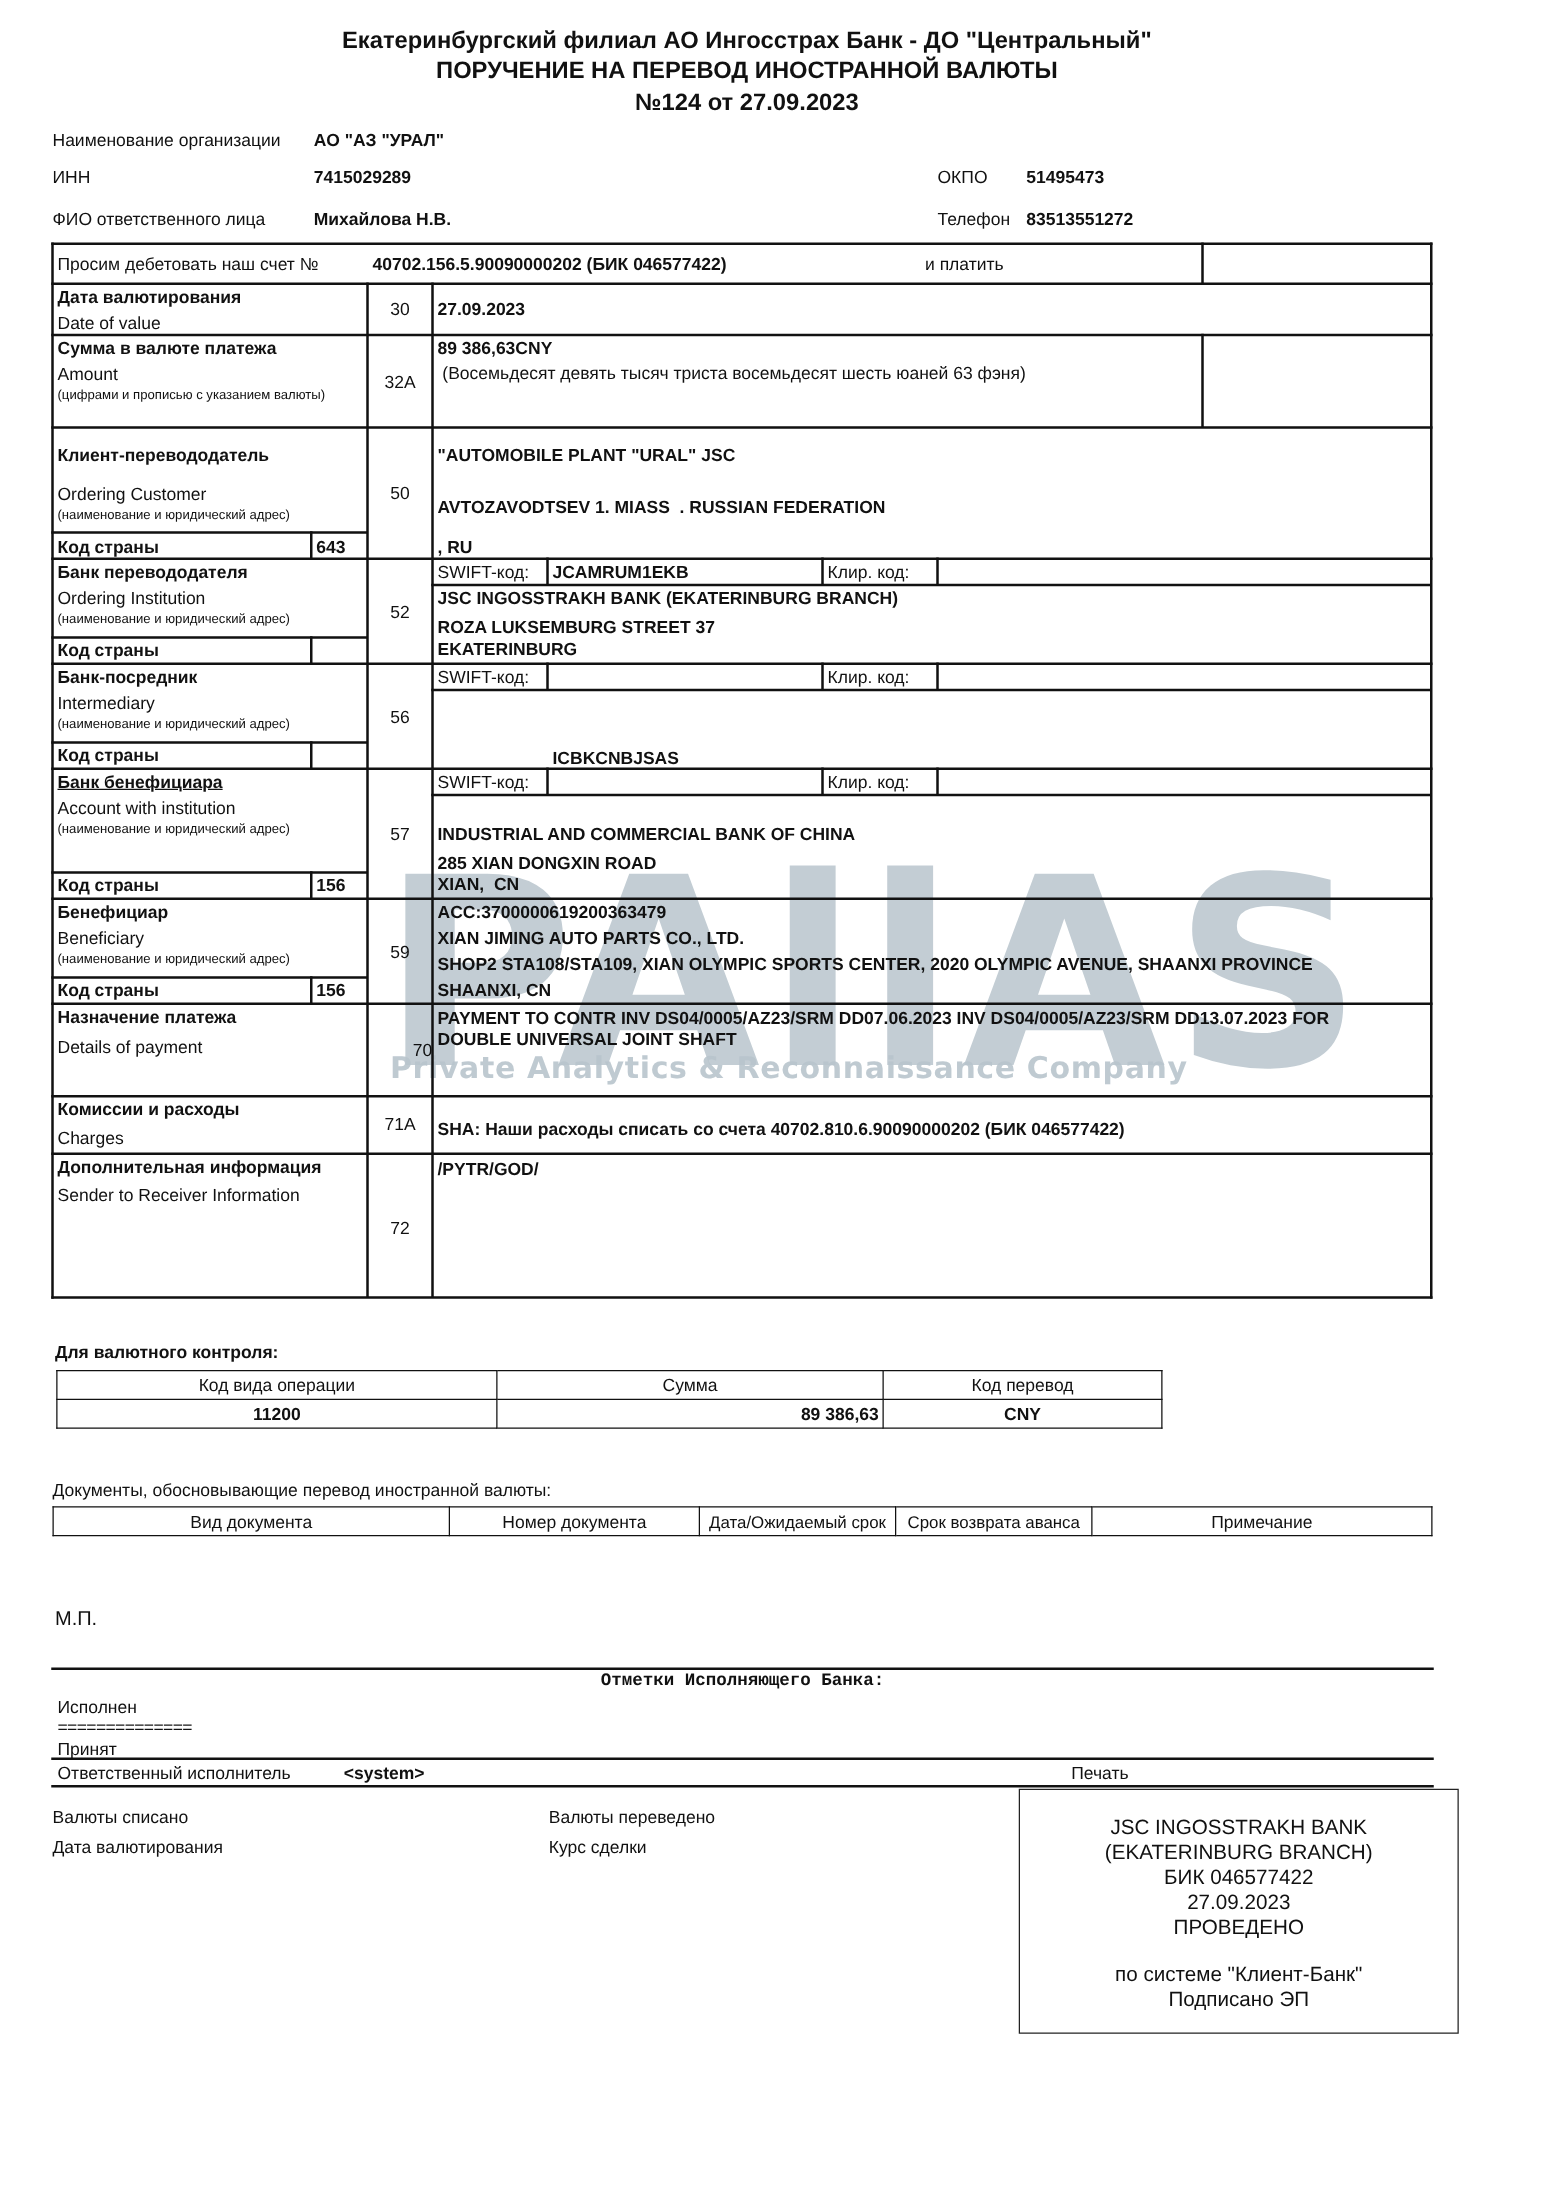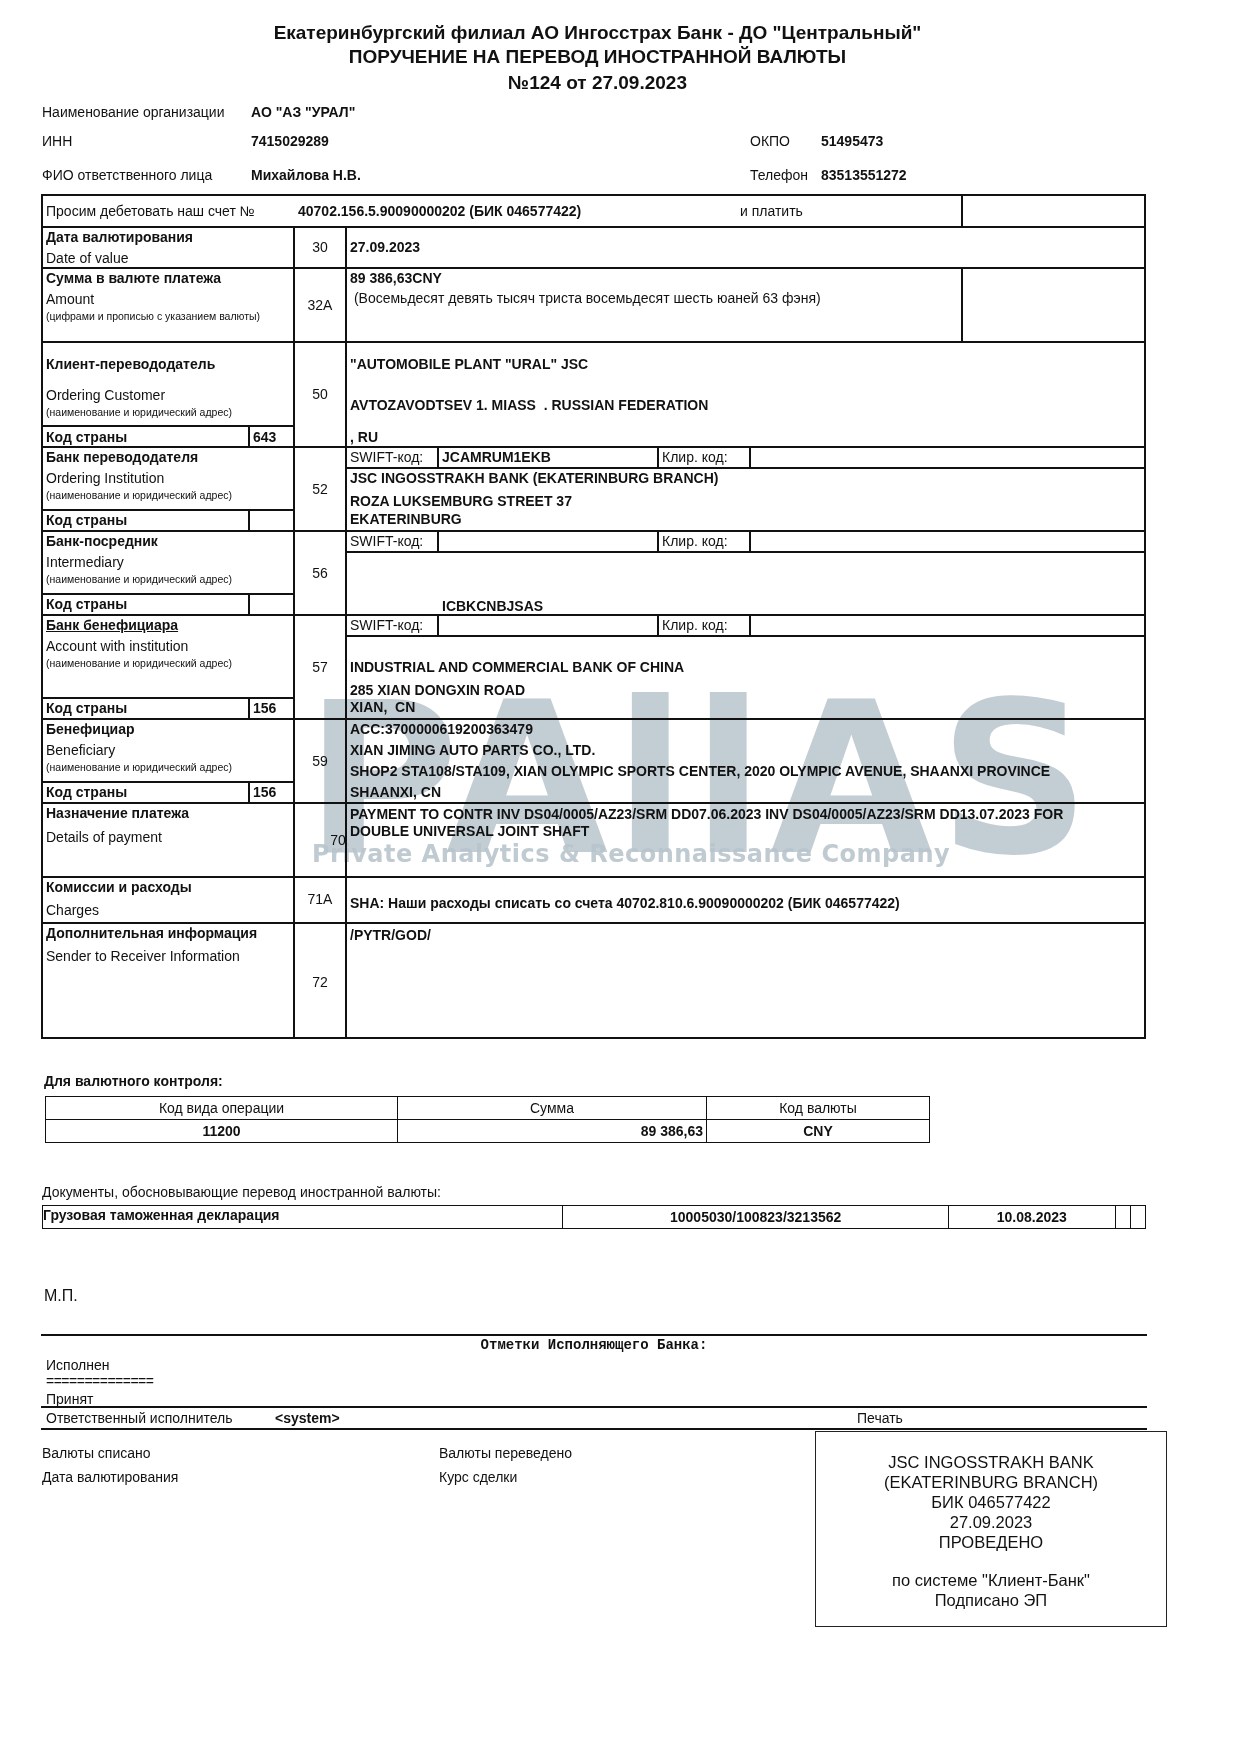--- a/index.html
+++ b/index.html
@@ -182,39 +182,39 @@
 <div class="abs t14" style="left:46px; top:948px;">Sender to Receiver Information</div>
 <div class="abs t14 center" style="left:295px; width:50px; top:974px;">72</div>
 <div class="abs t14 b" style="left:350px; top:927px;">/PYTR/GOD/</div>
 
 <div class="abs t14 b" style="left:44px; top:1073px;">Для валютного контроля:</div>
 <table class="grid" style="left:45px; top:1096px; width:885px;">
   <tbody>
       <tr>
     <td class="center" style="width:345px;">Код вида операции</td>
     <td class="center" style="width:302px;">Сумма</td>
-    <td class="center">Код валюты</td>
+    <td class="center">Код перевод</td>
   </tr>
   <tr>
     <td class="center b">11200</td>
     <td class="b" style="text-align:right;">89 386,63</td>
     <td class="center b">CNY</td>
   </tr>
 </tbody>
   </table>
 
 <div class="abs t14" style="left:42px; top:1184px;">Документы, обосновывающие перевод иностранной валюты:</div>
 <table class="grid" style="left:42px; top:1205px; width:1104px;">
   <tbody>
-  <tr>
-    <td class="b" style="padding-left:0; vertical-align:top;">Грузовая таможенная декларация</td>
-    <td class="center b">10005030/100823/3213562</td>
-    <td class="center b">10.08.2023</td>
-    <td></td>
-    <td></td>
+      <tr>
+    <td class="center" style="width:310px;">Вид документа</td>
+    <td class="center" style="width:193px;">Номер документа</td>
+    <td class="center" style="width:150px; white-space:nowrap; font-size:13.5px;">Дата/Ожидаемый срок</td>
+    <td class="center" style="width:150px; white-space:nowrap; font-size:13.5px;">Срок возврата аванса</td>
+    <td class="center">Примечание</td>
   </tr>
 </tbody>
   </table>
 
 <div class="abs" style="left:44px; top:1287px; font-size:16px;">М.П.</div>
 
 <div class="line" style="left:41px; top:1334px; width:1106px; height:1.5px;"></div>
 <div class="abs t14 b center" style="left:41px; width:1106px; top:1337px;font-family:Liberation Mono, monospace;">Отметки Исполняющего Банка:</div>
 <div class="abs t14" style="left:46px; top:1357px;">Исполнен</div>
 <div class="abs t14" style="left:46px; top:1373px; letter-spacing:-0.5px;">==============</div>

